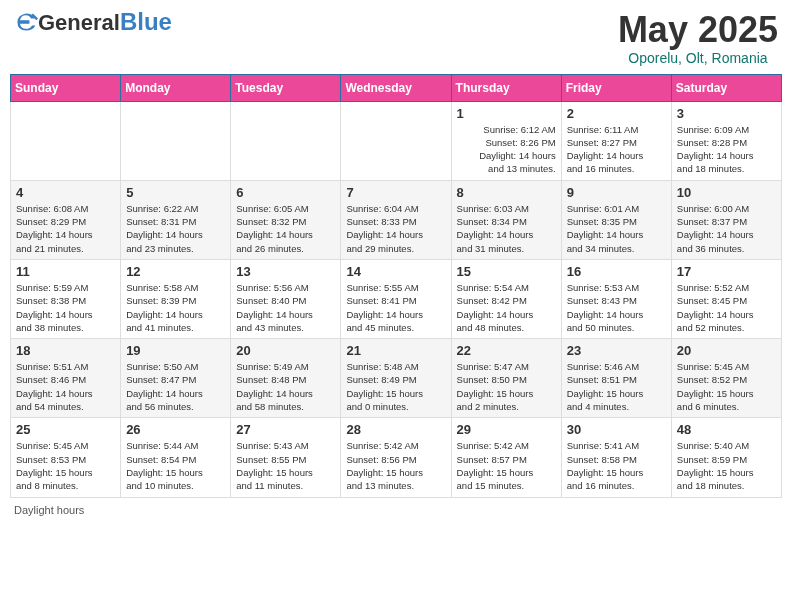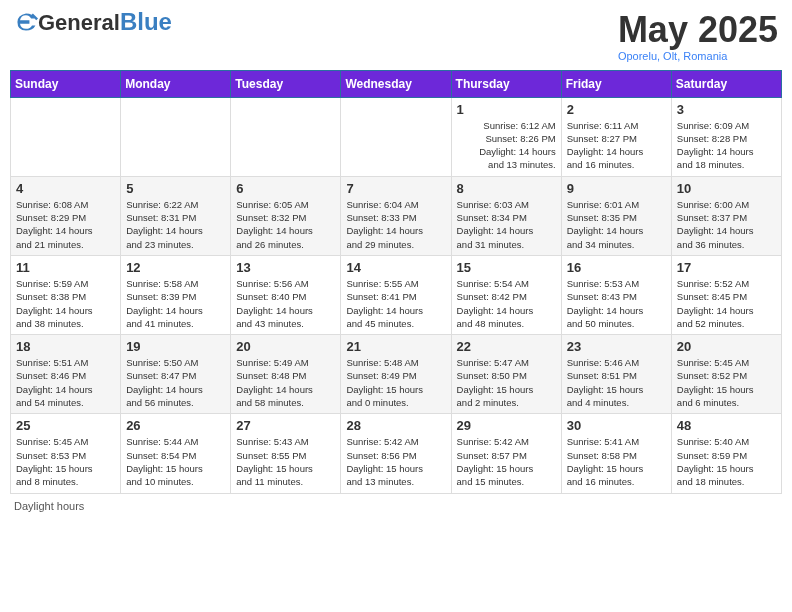--- a/index.html
+++ b/index.html
@@ -27,39 +27,39 @@
       font-size: 24px;
       font-weight: bold;
       color: #3a7fc1;
       line-height: 1;
     }
     .logo-icon {
       width: 24px;
       height: 24px;
     }
     .title-block {
-      text-align: left;
+      text-align: center;
     }
     .title-month {
       font-size: 36px;
       font-weight: bold;
       color: #333;
       line-height: 1.1;
     }
     .title-location {
-      font-size: 11px;
-      color: #3b82f6;
+      font-size: 14px;
+      color: #0f766e;
     }
     .calendar {
       width: 100%;
       border-collapse: collapse;
       border: 1px solid #ccc;
     }
     .calendar th {
-      background: #6d28d9;
+      background: #ec4899;
       color: #fff;
       font-size: 12px;
       font-weight: bold;
       padding: 6px 4px;
       text-align: left;
       border: 1px solid #2a6fa0;
     }
     .calendar td {
       vertical-align: top;
       width: 14.28%;

